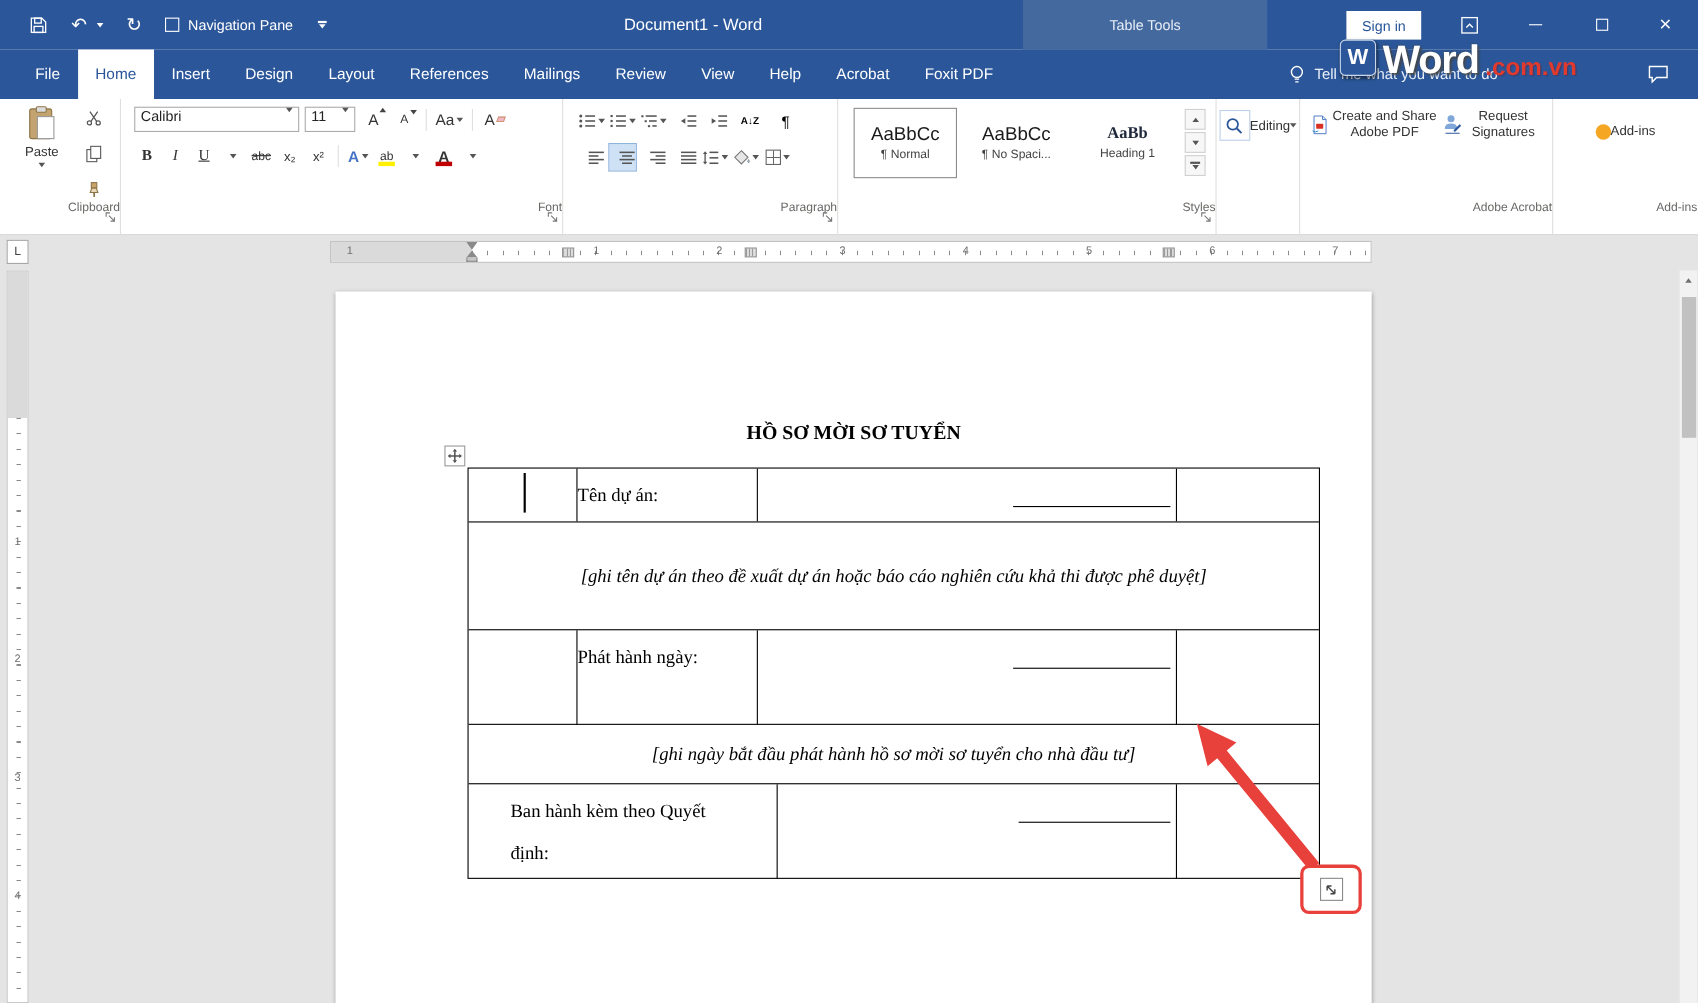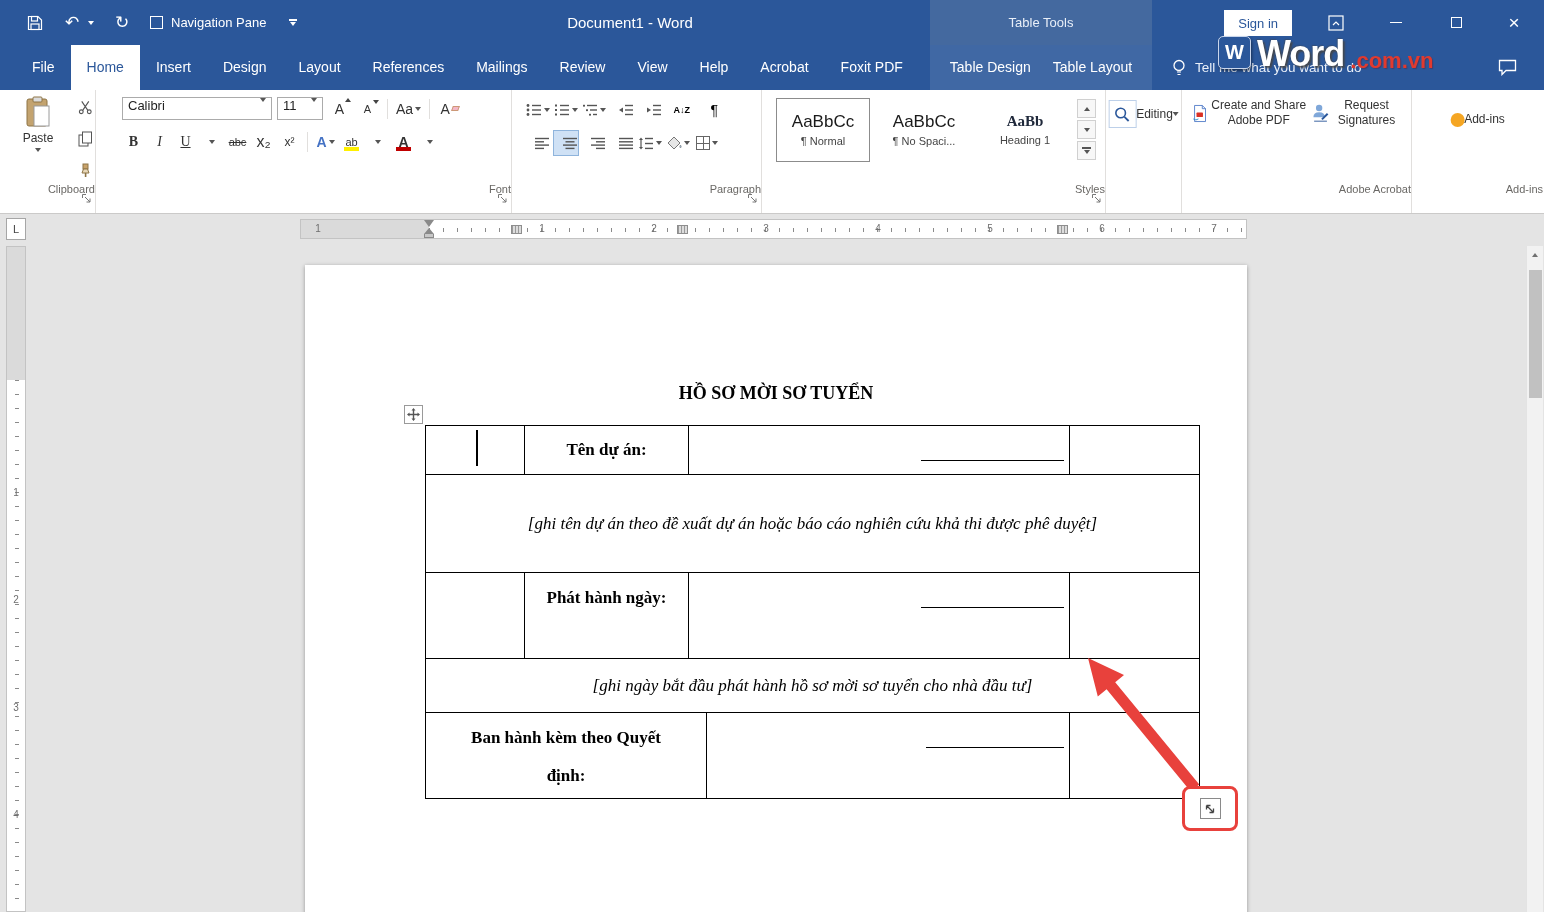--- a/index.html
+++ b/index.html
@@ -116,21 +116,21 @@
 .heading{position:absolute;top:118px;left:0;width:100%;text-align:center;font-family:"Liberation Serif",serif;font-weight:bold;font-size:18px;color:#000}
 
 .doc-table{position:absolute;left:120px;top:160px;width:775px;border:1px solid #000;font-family:"Liberation Serif",serif;font-size:17px;color:#000}
 .t-row{display:flex;border-top:1px solid #000}
 .t-row:first-child{border-top:none}
 .t-cell{border-left:1px solid #000;position:relative}
 .t-cell:first-child{border-left:none}
 .hA{height:48px}.hB{height:98px}.hC{height:86px}.hD{height:54px}.hE{height:86px}
 .w98{width:98px}.w164{width:164px}.w381{width:381px}.w280{width:280px}.w363{width:363px}
 .flex1{flex:1}
-.lbl{font-weight:bold;text-align:center}
+.lbl{font-weight:normal;text-align:left}
 .lh48{line-height:48px}
 .lh38{line-height:38px;padding-top:6px}
 .note{font-style:italic;text-align:center;display:flex;align-items:center;justify-content:center}
 .noteB{padding:0 96px;line-height:48px}
 .noteD{line-height:54px}
 .uline{position:absolute;right:5px;top:34px;width:143px;border-bottom:1.5px solid #000}
 .ulineE{width:138px}
 .caret{position:absolute;left:171px;top:165px;width:1.5px;height:36px;background:#000}
 .movehandle{position:absolute;left:99px;top:140px;width:19px;height:19px;background:#fff;border:1px solid #9A9A9A;display:flex;align-items:center;justify-content:center;cursor:move}
 .resize-hl{position:absolute;left:877px;top:521px;width:56px;height:45px;border:3px solid #E8413C;border-radius:8px;background:#fff;display:flex;align-items:center;justify-content:center}
@@ -204,24 +204,20 @@
       <div class="tab">Design</div>
       <div class="tab">Layout</div>
       <div class="tab">References</div>
       <div class="tab">Mailings</div>
       <div class="tab">Review</div>
       <div class="tab">View</div>
       <div class="tab">Help</div>
       <div class="tab">Acrobat</div>
       <div class="tab">Foxit PDF</div>
     </div>
-    <div class="ctx-wrap">
-      <div class="tab">Table Design</div>
-      <div class="tab">Table Layout</div>
-    </div>
     <div class="tellme">
       <svg width="14" height="18" viewBox="0 0 14 18">
           <circle cx="7" cy="6.5" r="5" fill="none" stroke="#fff" stroke-width="1.3"></circle>
           <path d="M5 13 h4 M5.5 15.5 h3" stroke="#fff" stroke-width="1.2"></path>
         </svg>
       <span>Tell me what you want to do</span>
     </div>
     <div class="bubble-wrap">
       <svg width="19" height="17" viewBox="0 0 19 17">
           <path d="M1.5 1.5 h16 v10 h-9.5 l-4 4 v-4 h-2.5 z" fill="none" stroke="#fff" stroke-width="1.3"></path>
@@ -230,21 +226,21 @@
   </div>
 
   <div class="watermark">
     <span class="wm-badge">W</span>
     <span class="wm-word">Word</span>
     <span class="wm-domain">.com.vn</span>
   </div>
 
   <div class="ribbon">
 
-    <div class="grp" style="left:0;width:96px">
+    <div class="grp" style="left:0;width:110px">
       <div class="paste">
         <svg width="26" height="32" viewBox="0 0 26 32">
             <rect x="2" y="3" width="20" height="27" rx="2" fill="#C3A36F" stroke="#8E7547"></rect>
             <rect x="8" y="1" width="9" height="5" rx="1" fill="#DCDCDC" stroke="#8E7547"></rect>
             <rect x="9" y="10" width="15" height="20" fill="#fff" stroke="#9A9A9A"></rect>
           </svg>
         <span>Paste</span>
         <span class="dd"></span>
       </div>
       <div class="clip-small">
@@ -310,21 +306,21 @@
           </span>
         <span class="fbtn serif" style="text-decoration:underline">
             <span>U</span>
           </span>
         <span class="fbtn">
             <span class="dd"></span>
           </span>
         <span class="fbtn" style="font-size:11px;text-decoration:line-through">
             <span>abc</span>
           </span>
-        <span class="fbtn" style="font-size:16px">
+        <span class="fbtn" style="font-size:12px">
             <span>x₂</span>
           </span>
         <span class="fbtn" style="font-size:12px">
             <span>x²</span>
           </span>
         <span class="vr"></span>
         <span class="fbtn" style="color:#4472C4;font-weight:bold">
             <span>A</span>
             <span class="dd"></span>
           </span>

